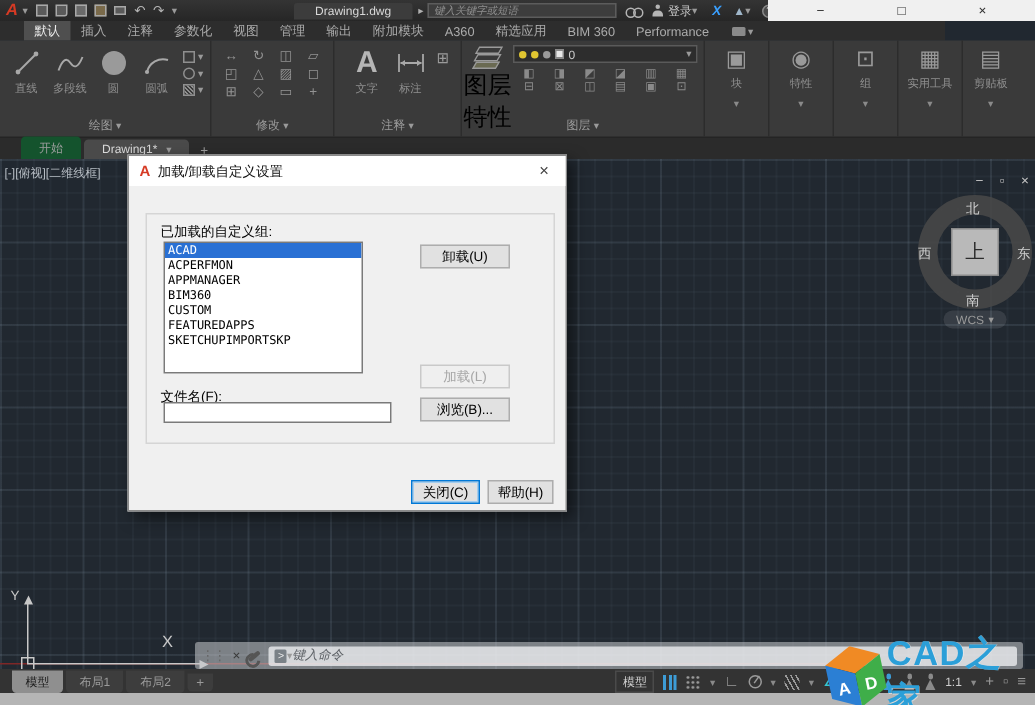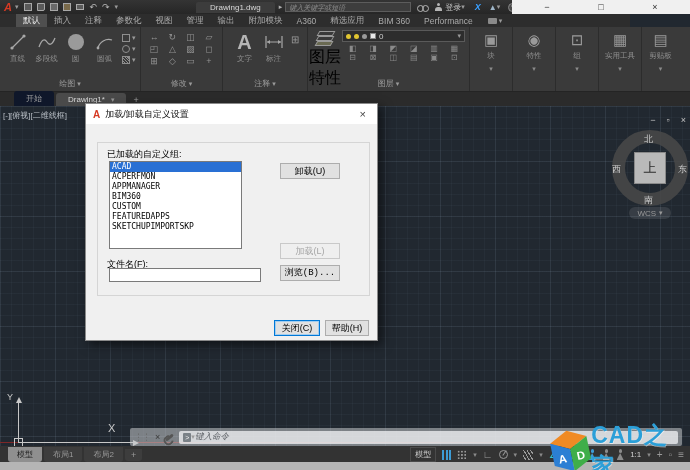--- a/index.html
+++ b/index.html
@@ -65,21 +65,21 @@
   .layerglyphs { display:grid; grid-template-columns:repeat(6,1fr); gap:0 3px; padding:2px 6px 0 2px; }
   .layerglyphs span { color:#8a8a8a; font-size:8px; line-height:9px; text-align:center; }
   .smallpanel { width:43px; display:flex; flex-direction:column; align-items:center; }
   .smallpanel .sico { color:#9a9a9a; font-size:15px; line-height:18px; margin-top:4px; }
   .smallpanel .slab { color:#8f8f8f; font-size:7.5px; margin-top:2px; white-space:nowrap; }
   .smallpanel .scaret { color:#8a8a8a; font-size:7px; margin-top:4px; }
 
   
   .filetabs { position:absolute; left:0; top:92px; width:690px; height:14px; background:#2b2b2b; display:flex; align-items:flex-end; padding-left:14px; gap:2px; z-index:5; }
   .ftab { font-size:8px; padding:2px 12px; border-radius:3px 3px 0 0; }
-  .ftab.start { background:#0f172a; color:#9e9e9e; }
+  .ftab.start { background:#14532d; color:#9e9e9e; }
   .ftab.doc { background:#4a4a4a; color:#d8d8d8; display:flex; gap:6px; align-items:center; }
   .ftab-add { color:#9e9e9e; font-size:9px; padding:1px 5px; }
 
   
   .canvas { position:absolute; left:0; top:106px; width:690px; height:340px; background:#212830;
     background-image:
       linear-gradient(rgba(140,160,180,0.10) 1px, transparent 1px),
       linear-gradient(90deg, rgba(140,160,180,0.10) 1px, transparent 1px),
       linear-gradient(rgba(140,160,180,0.05) 1px, transparent 1px),
       linear-gradient(90deg, rgba(140,160,180,0.05) 1px, transparent 1px);
@@ -441,21 +441,21 @@
         <div class="li">APPMANAGER</div>
         <div class="li">BIM360</div>
         <div class="li">CUSTOM</div>
         <div class="li">FEATUREDAPPS</div>
         <div class="li">SKETCHUPIMPORTSKP</div>
       </div>
       <div class="btn" style="left:182px; top:20px; width:60px;">卸载(U)</div>
       <div class="btn disabled" style="left:182px; top:100px; width:60px;">加载(L)</div>
       <span class="fn-label">文件名(F):</span>
       <input class="fn-input" value="" style="">
-      <div class="btn" style="left:182px; top:122px; width:60px;font-family:Liberation Mono, monospace;">浏览(B)...</div>
+      <div class="btn" style="left:182px; top:122px; width:60px;">浏览(B)...</div>
     </div>
 
     <div class="btn default" style="left:188px; top:216px; width:46px;">关闭(C)</div>
     <div class="btn" style="left:239px; top:216px; width:44px;">帮助(H)</div>
   </div>
 
   <div class="bottomrow">
     <div class="ltabs">
       <span class="ltab active">模型</span>
       <span class="ltab idle">布局1</span>

